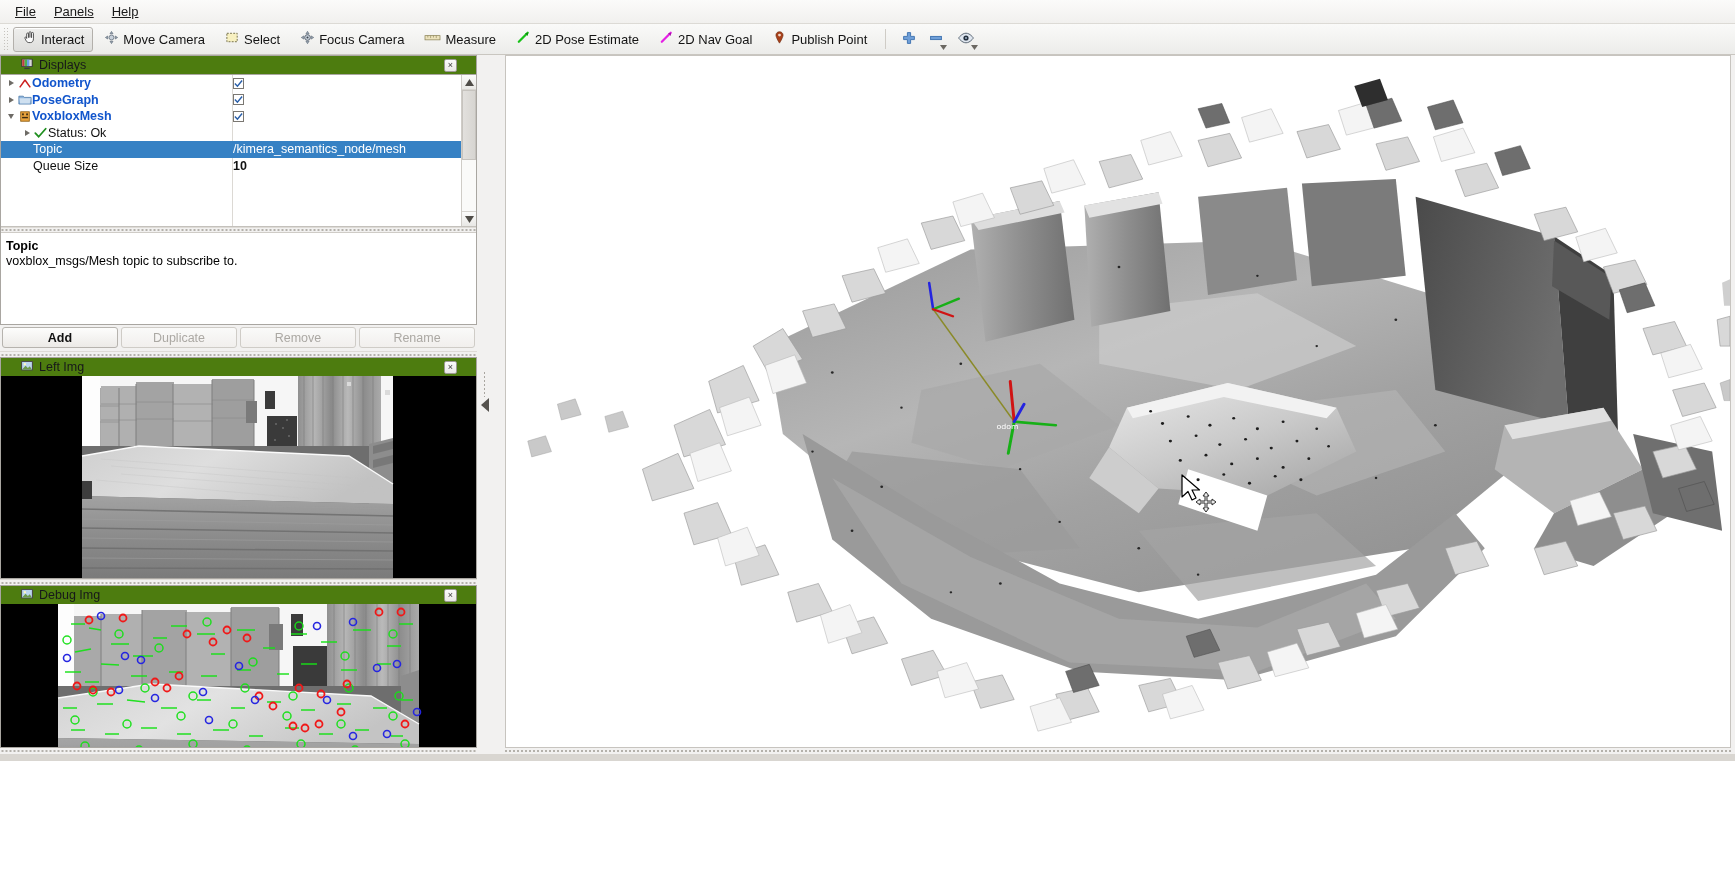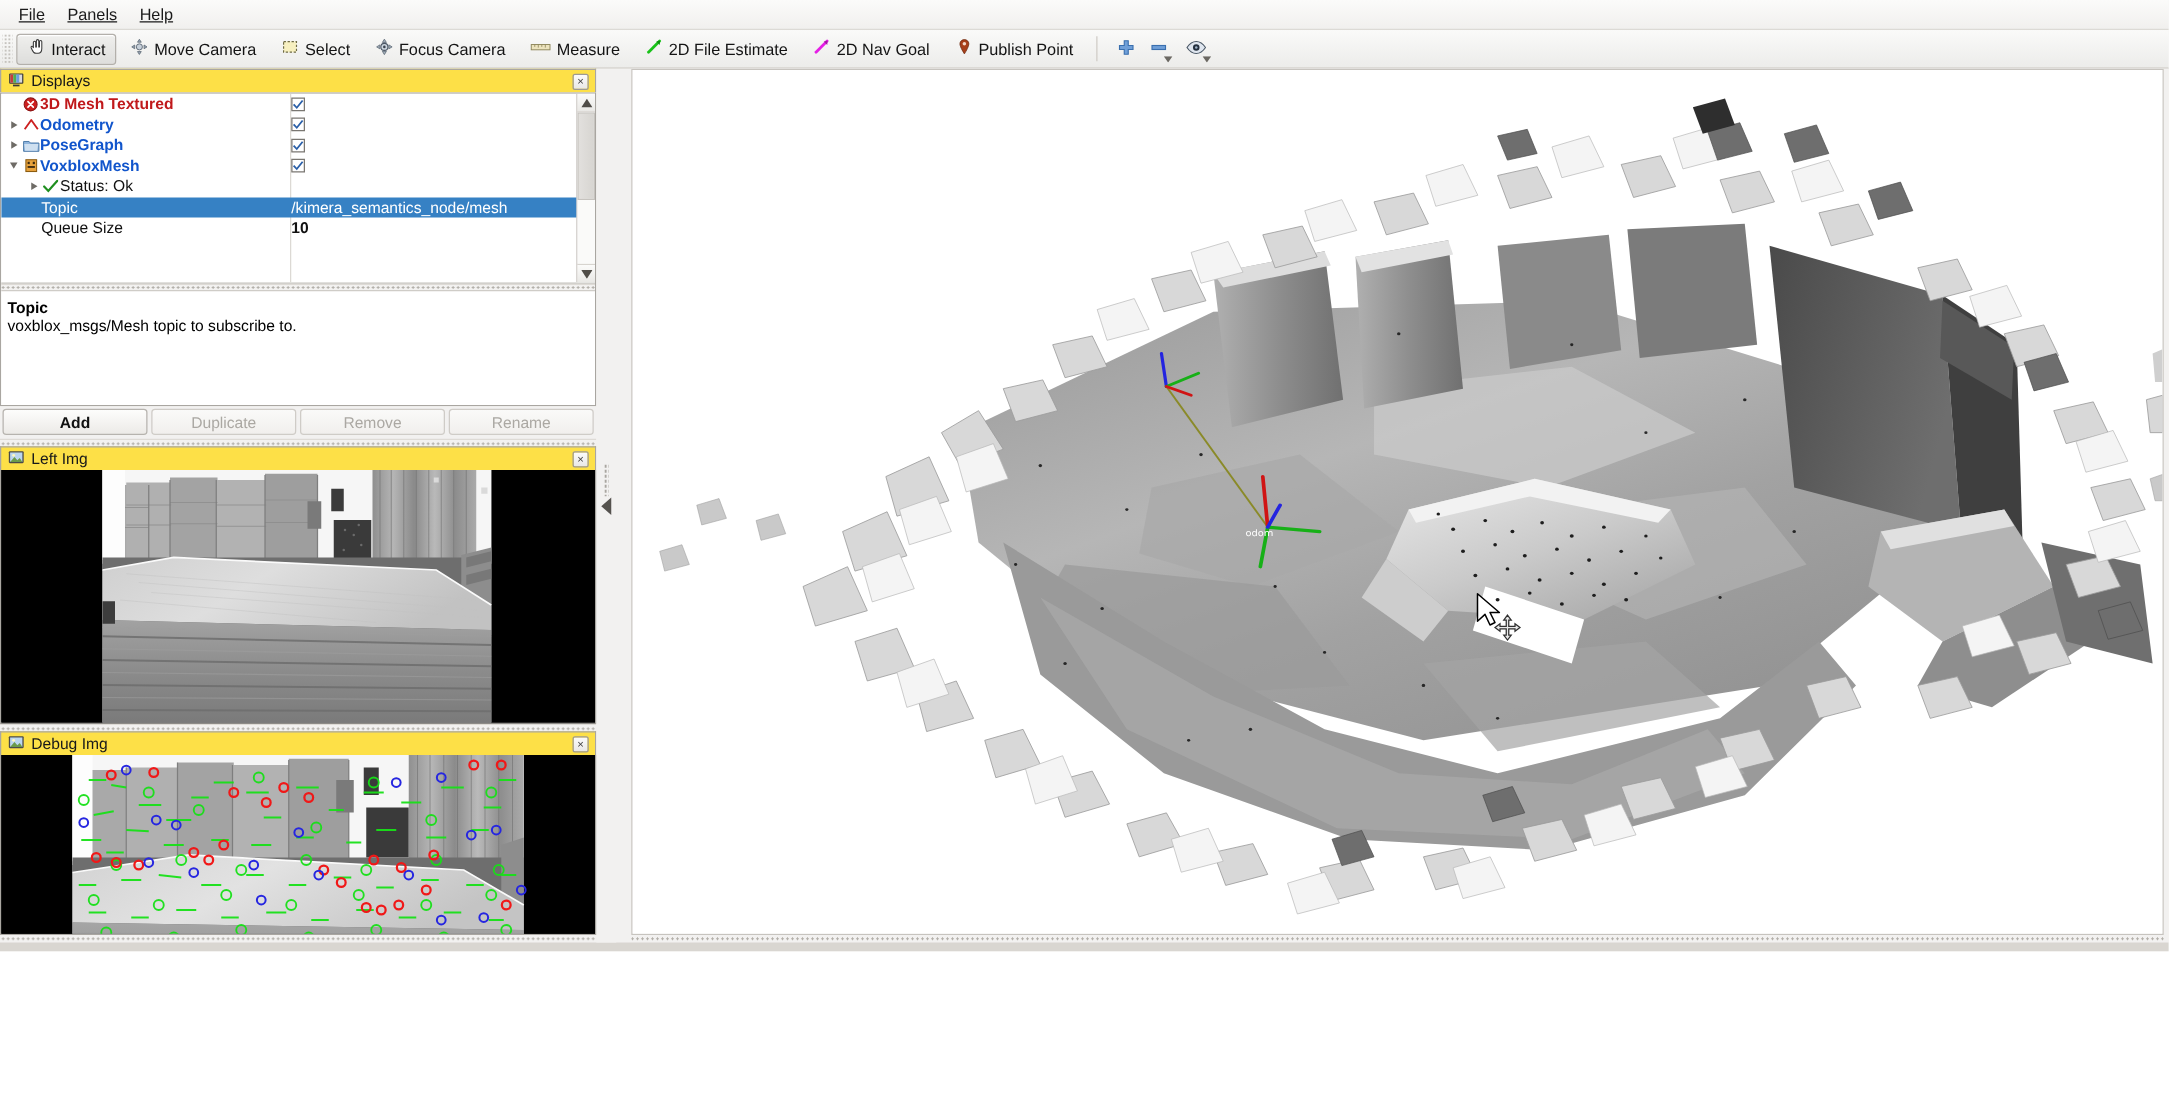--- a/index.html
+++ b/index.html
@@ -59,22 +59,22 @@
   .vsplit .dots { position:absolute; top:calc(50% - 34px); width:4px; height:26px;
         background-image: radial-gradient(#a9a6a0 .8px, transparent .9px);
         background-size: 3px 4px; }
   .vsplit .arrow { width:0;height:0;border-top:7px solid transparent;border-bottom:7px solid transparent;border-right:8px solid #55524e; }
   .rightcol { flex: 1 1 auto; display:flex; flex-direction:column; min-width:0; background:#f2f1f0; padding: 0 4px 0 12px;}
 
   
   .dock { display:flex; flex-direction:column; background:#f2f1f0; min-height:0; }
   .dock-title {
     height: 19px; flex:0 0 19px; display:flex; align-items:center;
-    background: #fde047; border:1px solid #a9a6a1; border-bottom:none;
-    padding: 0 5px; gap:5px;
+    background: #4d7c0f; border:1px solid #a9a6a1; border-bottom:none;
+    padding: 0 19px; gap:5px;
   }
   .dock-title .tl { font-size: 12.5px; color:#17181a; font-weight:400; }
   .dock-title .spacer { flex:1 1 auto; }
   .dock-close {
     width:13px; height:13px; background: linear-gradient(#fbfbfb,#e9e8e6);
     border:1px solid #9d9a95; border-radius:2px;
     font-size:9px; line-height:11px; text-align:center; color:#3a3a3a; cursor:pointer;
   }
   .dock-body { flex:1 1 auto; background:#fff; border:1px solid #a9a6a1; min-height:0; display:flex; flex-direction:column; }
 
@@ -211,21 +211,21 @@
       <span>Measure</span>
     </div>
 
     <div class="tbtn">
       <span>
         <svg width="15" height="15" viewBox="0 0 16 16">
           <path d="M3 12.5 12.5 3" stroke="#19c219" stroke-width="2.4" stroke-linecap="round"></path>
           <path d="M12.8 2.8 9.6 3.4l3 3Z" fill="#0e8f0e"></path>
         </svg>
       </span>
-      <span>2D File Estimate</span>
+      <span>2D Pose Estimate</span>
     </div>
 
     <div class="tbtn">
       <span>
         <svg width="15" height="15" viewBox="0 0 16 16">
           <path d="M3 12.5 12.5 3" stroke="#e520e5" stroke-width="2.4" stroke-linecap="round"></path>
           <path d="M12.8 2.8 9.6 3.4l3 3Z" fill="#a716a7"></path>
         </svg>
       </span>
       <span>2D Nav Goal</span>
@@ -298,37 +298,20 @@
           <span class="spacer"></span>
           <span class="dock-close">×</span>
         </div>
 
         <div class="dock-body">
 
           <div class="tree-wrap">
             <div class="tree">
               <div class="colline"></div>
 
-              <div class="trow" style="padding-left:4px">
-                <span class="twig"></span>
-                <span class="ticon">
-                  <svg width="13" height="13" viewBox="0 0 16 16">
-                    <circle cx="8" cy="8" r="6.4" fill="#cc2020" stroke="#8d1414" stroke-width="1"></circle>
-                    <path d="M5.4 5.4 10.6 10.6M10.6 5.4 5.4 10.6" stroke="#fff" stroke-width="1.7" stroke-linecap="round"></path>
-                  </svg>
-                </span>
-                <span class="tlabel err">3D Mesh Textured</span>
-                <span class="tcol2">
-                  <span class="cbx">
-                    <svg width="9" height="9" viewBox="0 0 10 10">
-                        <path d="M1 5 3.8 8 9 1.6" stroke="#2a5fa8" stroke-width="1.6" fill="none"></path>
-                      </svg>
-                  </span>
-                </span>
-              </div>
 
               <div class="trow" style="padding-left:4px">
                 <span class="twig">
                     <span class="caret right"></span>
                   </span>
                 <span class="ticon">
                   <svg width="14" height="13" viewBox="0 0 16 14">
                     <path d="M2 11.5 8 3l6 8.5" stroke="#cc2020" stroke-width="1.7" fill="none" stroke-linejoin="round"></path>
                   </svg>
                 </span>

